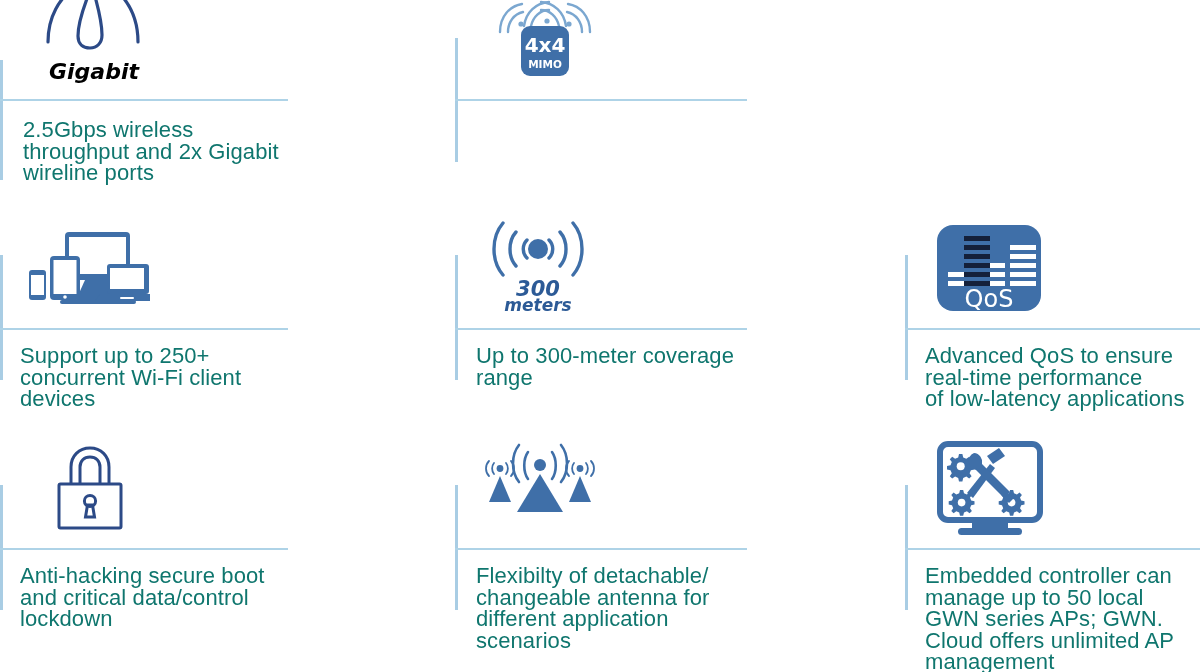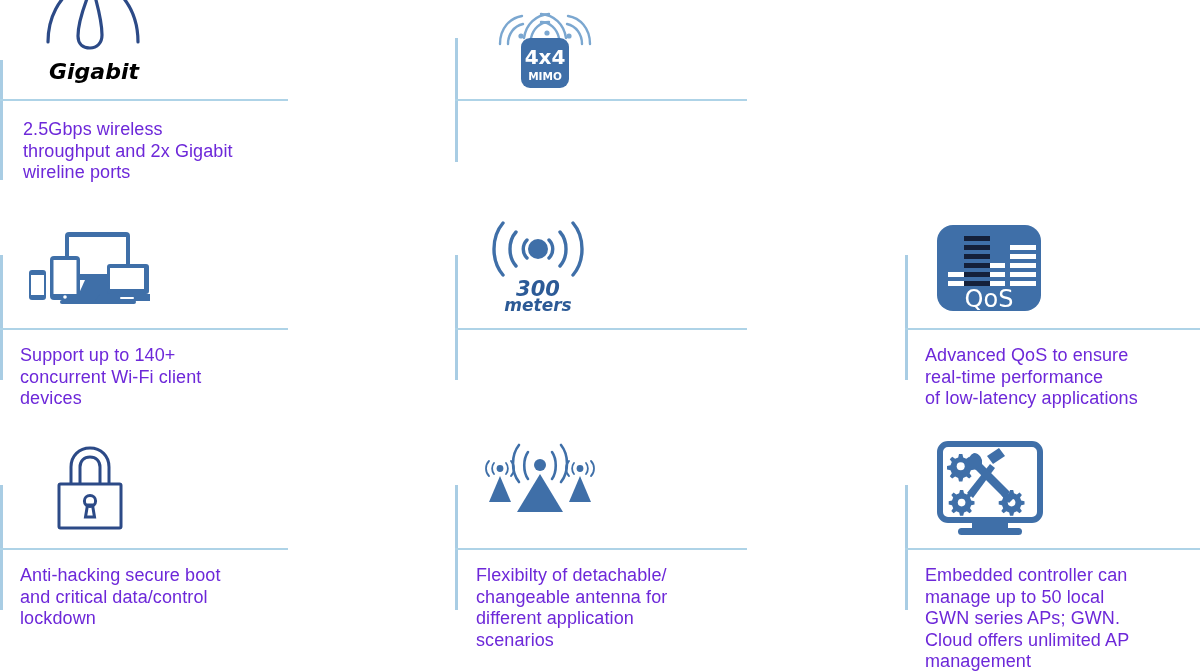--- a/index.html
+++ b/index.html
@@ -31,22 +31,22 @@
     background: #aed3e7;
   }
   .icon-wrap {
     position: absolute;
     display: flex;
     align-items: flex-end;
     justify-content: flex-start;
   }
   .caption {
     position: absolute;
-    color: #6d28d9;
-    font-size: 18px;
+    color: #0f766e;
+    font-size: 22px;
     line-height: 21.5px;
     letter-spacing: 0.1px;
     white-space: pre-line;
     font-weight: 400;
   }
   
   .logo-text {
     font-family: "DejaVu Sans", sans-serif;
     font-weight: bold;
     font-style: italic;
@@ -72,21 +72,21 @@
       </svg>
     </div>
     <div class="caption" style="left:23px;top:119px;width:290px;">2.5Gbps wireless
 throughput and 2x Gigabit
 wireline ports</div>
   </div>
 
   <div class="cell" style="left:450px;top:0px;width:330px;height:210px;">
     <div class="rail" style="left:5px;top:38px;height:124px;"></div>
     <div class="divider" style="left:5px;top:99px;width:292px;"></div>
-    <div class="icon-wrap" style="left:40px;top:12px;width:110px;height:88px;text-decoration:underline;">
+    <div class="icon-wrap" style="left:40px;top:0px;width:110px;height:88px;text-decoration:underline;">
       <svg width="110" height="88" viewBox="0 0 110 88" aria-hidden="true">
         <g fill="none" stroke="#7ba7d0" stroke-width="2.4" stroke-linecap="round">
           <path d="M10 32 C10 16 20 6 32 4"></path>
           <path d="M18 32 C18 22 24 14 33 12"></path>
           <circle cx="31" cy="24" r="2.6" fill="#7ba7d0" stroke="none"></circle>
           <path d="M100 32 C100 16 90 6 78 4"></path>
           <path d="M92 32 C92 22 86 14 77 12"></path>
           <circle cx="79" cy="24" r="2.6" fill="#7ba7d0" stroke="none"></circle>
           <path d="M34 26 C36 12 46 3 59 2"></path>
           <path d="M41 26 C43 17 50 10 59 10"></path>
@@ -117,21 +117,21 @@
           <circle cx="45" cy="67" r="1.8" fill="#ffffff"></circle>
           <rect x="9" y="40" width="17" height="30" rx="3"></rect>
           <rect x="11" y="45" width="13" height="20" fill="#ffffff"></rect>
           <rect x="100" y="34" width="42" height="30" rx="3" transform="translate(-13,0)"></rect>
           <rect x="90" y="38" width="34" height="21" fill="#ffffff"></rect>
           <path d="M80 64 h54 l5 7 h-64 Z"></path>
           <rect x="100" y="67" width="14" height="2" rx="1" fill="#ffffff"></rect>
         </g>
       </svg>
     </div>
-    <div class="caption" style="left:20px;top:135px;width:290px;">Support up to 140+
+    <div class="caption" style="left:20px;top:135px;width:290px;">Support up to 250+
 concurrent Wi-Fi client
 devices</div>
   </div>
 
   <div class="cell" style="left:450px;top:210px;width:330px;height:220px;">
     <div class="rail" style="left:5px;top:45px;height:125px;"></div>
     <div class="divider" style="left:5px;top:118px;width:292px;"></div>
     <div class="icon-wrap" style="left:33px;top:5px;width:110px;height:100px;">
       <svg width="110" height="100" viewBox="0 0 110 100" aria-hidden="true">
         <g fill="none" stroke="#3f6fa8" stroke-width="3.4" stroke-linecap="round">
@@ -140,20 +140,22 @@
           <path d="M33 17 C25 26 25 42 33 51"></path>
           <path d="M77 17 C85 26 85 42 77 51"></path>
           <path d="M44 25 C39 30 39 38 44 43"></path>
           <path d="M66 25 C71 30 71 38 66 43"></path>
         </g>
         <circle cx="55" cy="34" r="10" fill="#3f6fa8"></circle>
         <text x="55" y="81" text-anchor="middle" fill="#2c5a96" font-family="DejaVu Sans, sans-serif" font-size="21" font-weight="bold" font-style="italic">300</text>
         <text x="55" y="96" text-anchor="middle" fill="#2c5a96" font-family="DejaVu Sans, sans-serif" font-size="17" font-weight="bold" font-style="italic">meters</text>
       </svg>
     </div>
+    <div class="caption" style="left:26px;top:135px;width:300px;">Up to 300-meter coverage
+range</div>
   </div>
 
   <div class="cell" style="left:900px;top:210px;width:300px;height:220px;">
     <div class="rail" style="left:5px;top:45px;height:125px;"></div>
     <div class="divider" style="left:5px;top:118px;width:295px;"></div>
     <div class="icon-wrap" style="left:35px;top:15px;width:110px;height:90px;">
       <svg width="110" height="90" viewBox="0 0 110 90" aria-hidden="true">
         <rect x="2" y="0" width="104" height="86" rx="16" fill="#3f6fa8"></rect>
         <g fill="#ffffff">
           <rect x="13" y="47" width="26" height="5"></rect>

